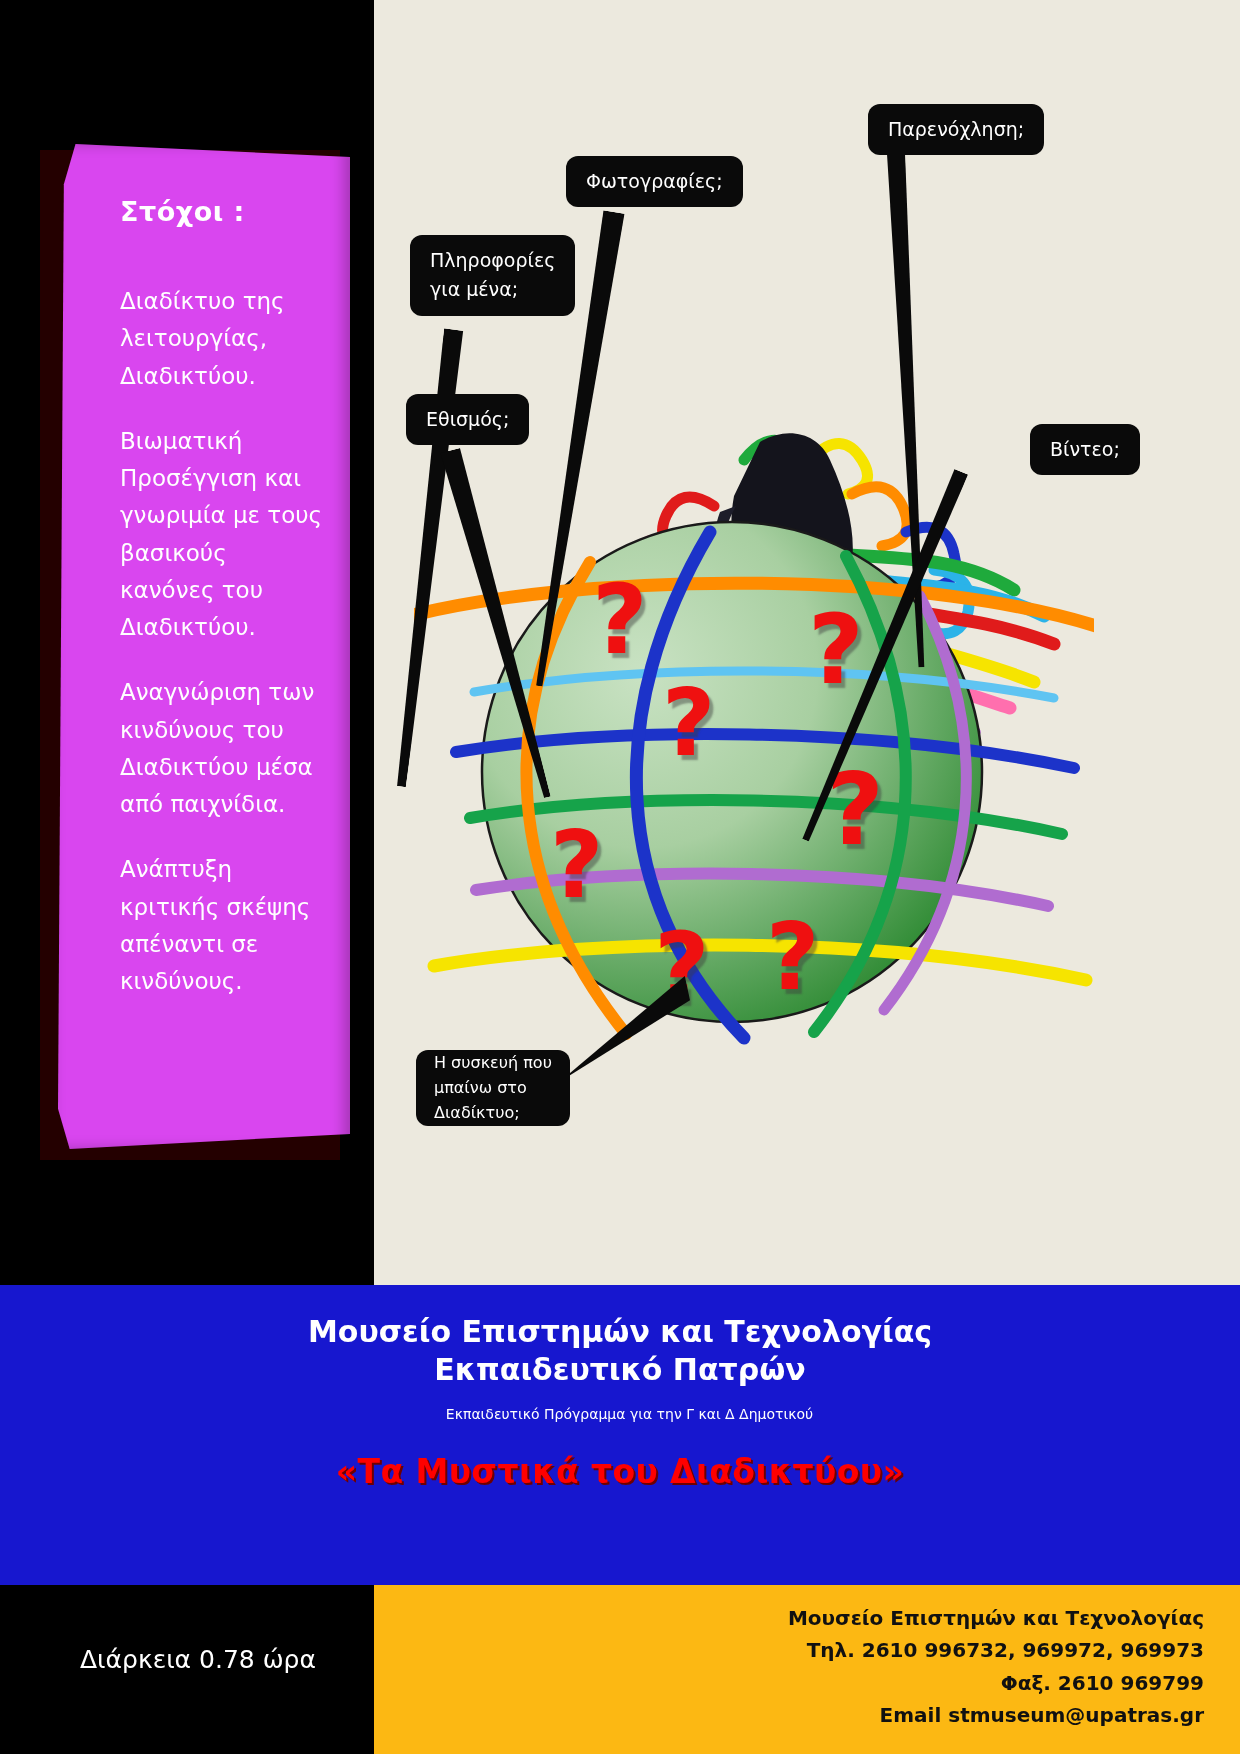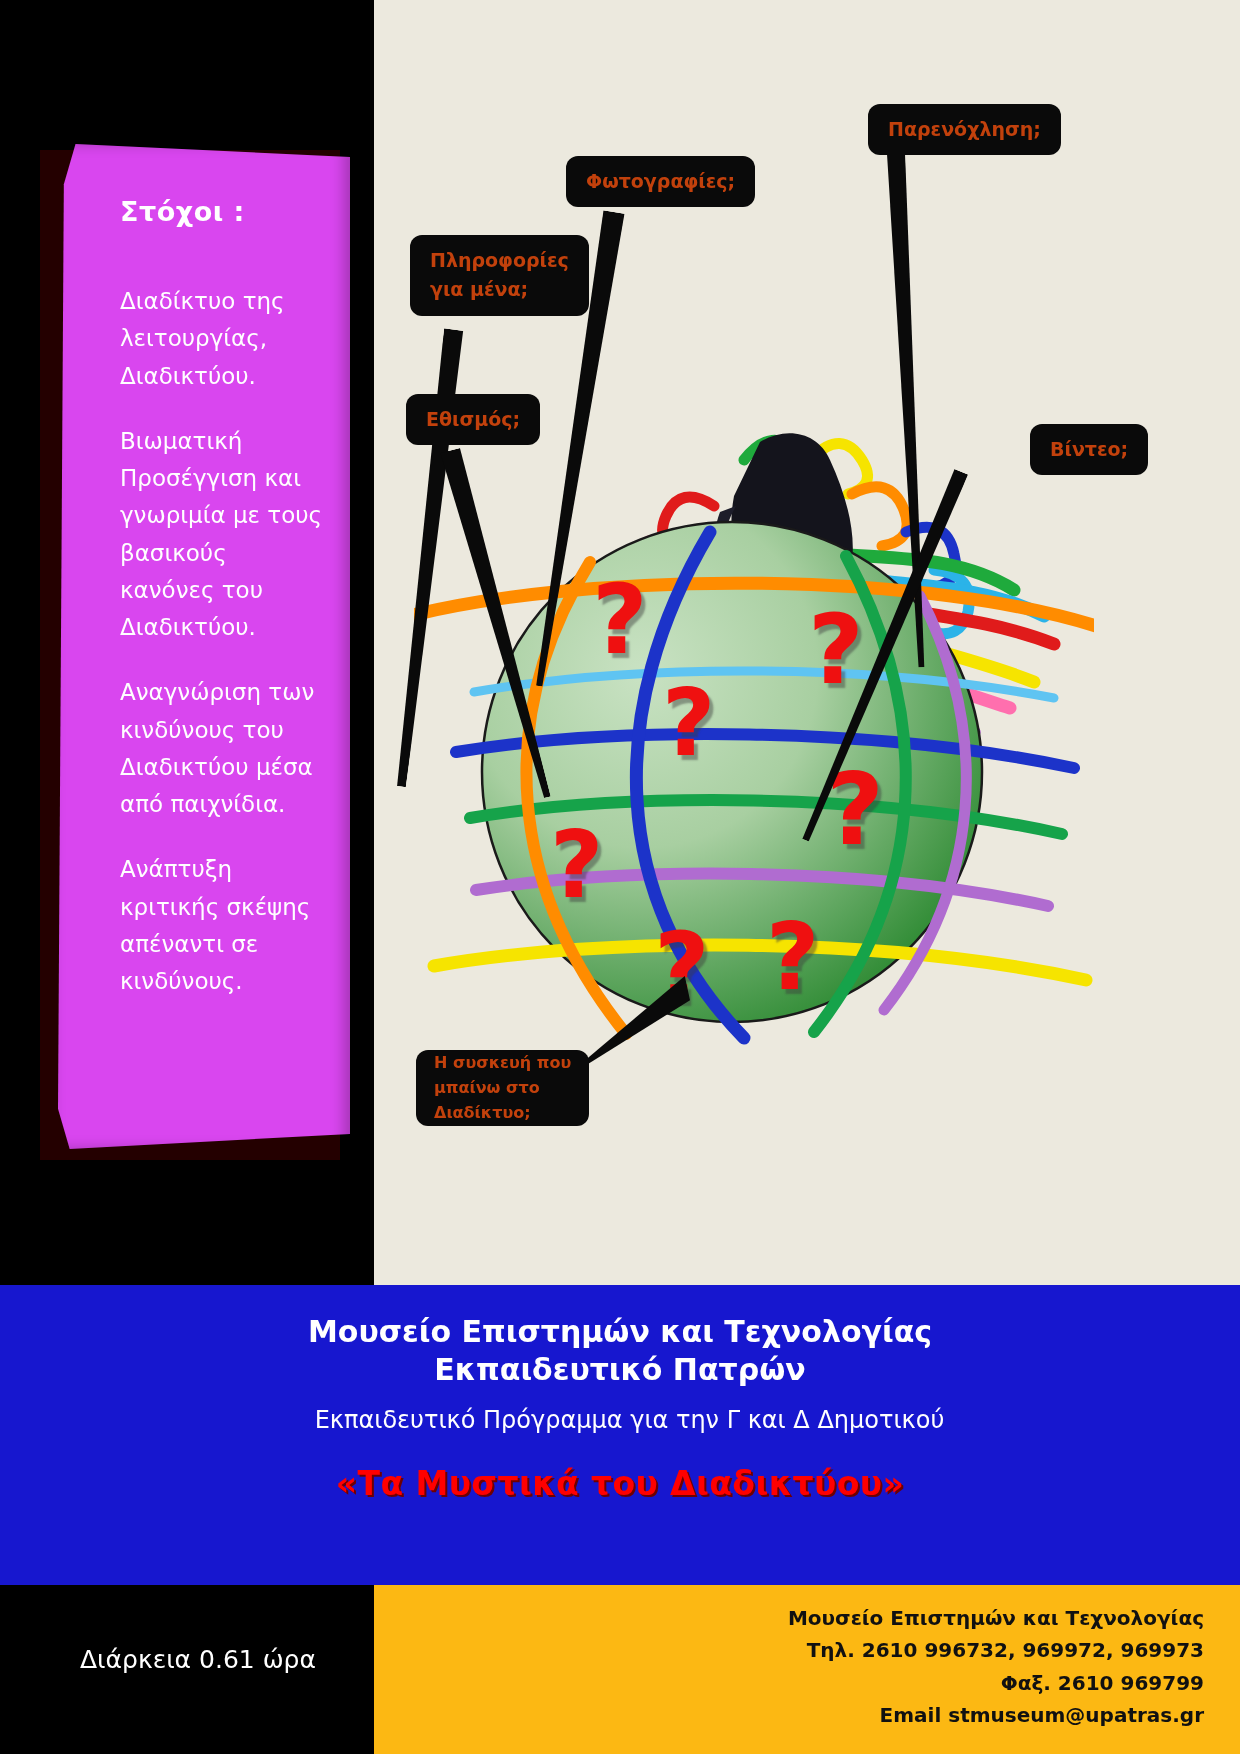--- a/index.html
+++ b/index.html
@@ -48,37 +48,37 @@
   .globe-svg{ position:absolute; left:0; top:0; }
 
   .qmark{
     position:absolute; color:#ef1010; font-weight:bold;
     font-family:"DejaVu Sans", sans-serif; line-height:1;
     text-shadow:4px 5px 2px rgba(60,60,60,.45);
   }
 
   
   .bubble{
-    position:absolute; background:#0a0a0a; color:#c2410c; border-radius:12px;
+    position:absolute; background:#0a0a0a; color:#ffffff; border-radius:12px;
     padding:11px 20px; font-size:19px; font-family:"DejaVu Sans", sans-serif;
-    line-height:1.55; white-space:pre-line; z-index:6;font-weight:bold;
+    line-height:1.55; white-space:pre-line; z-index:6;
   }
   .pointer{ position:absolute; background:#0a0a0a; z-index:5; }
 
   
   .blue-band{
     position:absolute; left:0; top:1285px; width:1240px; height:300px;
     background:#1717cf; text-align:center; z-index:8;
   }
   .blue-title{
     color:#fff; font-weight:bold; font-size:30px; line-height:1.28;
     padding-top:28px; font-family:"DejaVu Sans", sans-serif;
   }
   .blue-sub{
-    color:#fff; font-size:24px; padding-top:16px;
+    color:#fff; font-size:14px; padding-top:16px;
     font-family:"DejaVu Sans", sans-serif;
     padding-left:19px;
   }
   .blue-program{
     color:#ff0000; font-weight:bold; font-size:33px; padding-top:30px;
     font-family:"DejaVu Sans", sans-serif; letter-spacing:.4px;
     text-shadow:2px 2px 0 #6d0000;
   }
 
   
@@ -211,21 +211,21 @@
   </div>
 
   <div class="blue-band">
     <div class="blue-title">Μουσείο  Επιστημών και Τεχνολογίας</div>
     <div class="blue-title" style="padding-top:0;">Εκπαιδευτικό Πατρών</div>
     <div class="blue-sub">Εκπαιδευτικό Πρόγραμμα για την Γ και Δ Δημοτικού</div>
     <div class="blue-program">«Τα Μυστικά του Διαδικτύου»</div>
   </div>
 
   <div class="black-footer"></div>
-  <div class="duration">Διάρκεια  0.61 ώρα</div>
+  <div class="duration">Διάρκεια  0.78 ώρα</div>
 
   <div class="yellow-footer">
     <div class="yellow-line">Μουσείο Επιστημών και Τεχνολογίας</div>
     <div class="yellow-line">Τηλ. 2610 996732, 969972, 969973</div>
     <div class="yellow-line">Φαξ. 2610 969799</div>
     <div class="yellow-line">Email stmuseum@upatras.gr</div>
   </div>
 
 </div>
 

